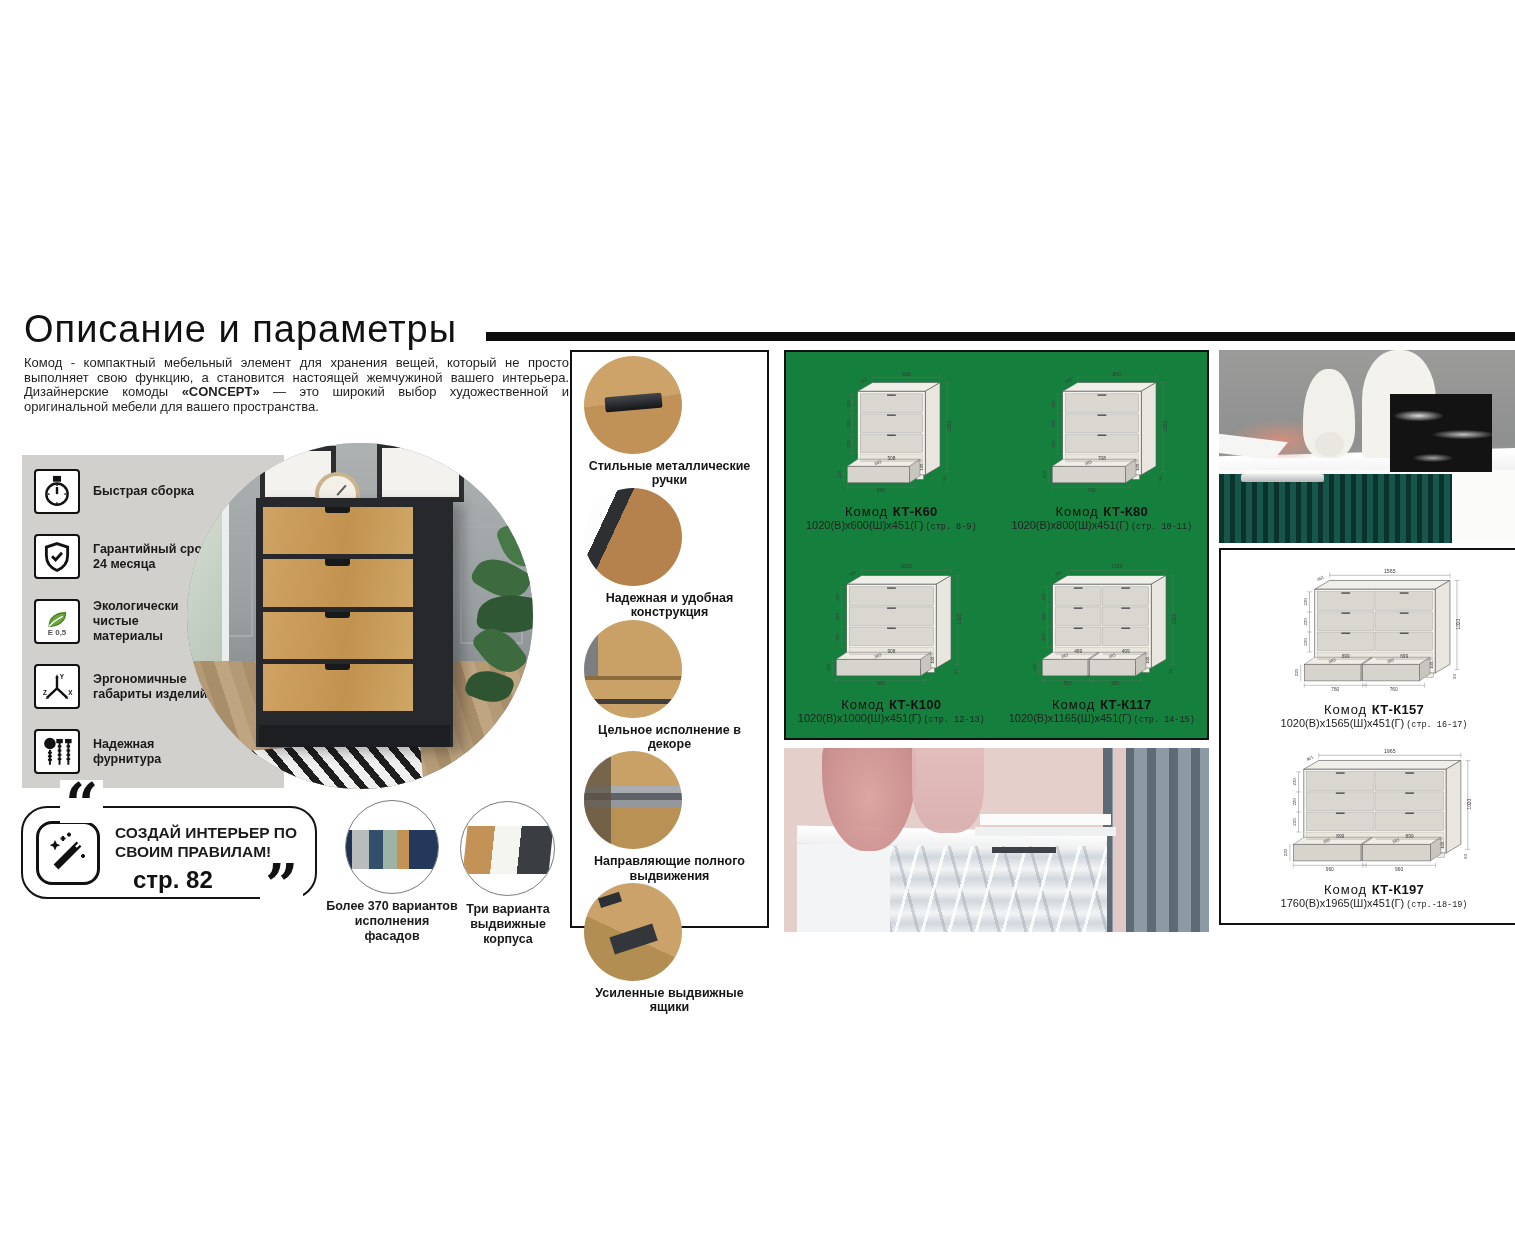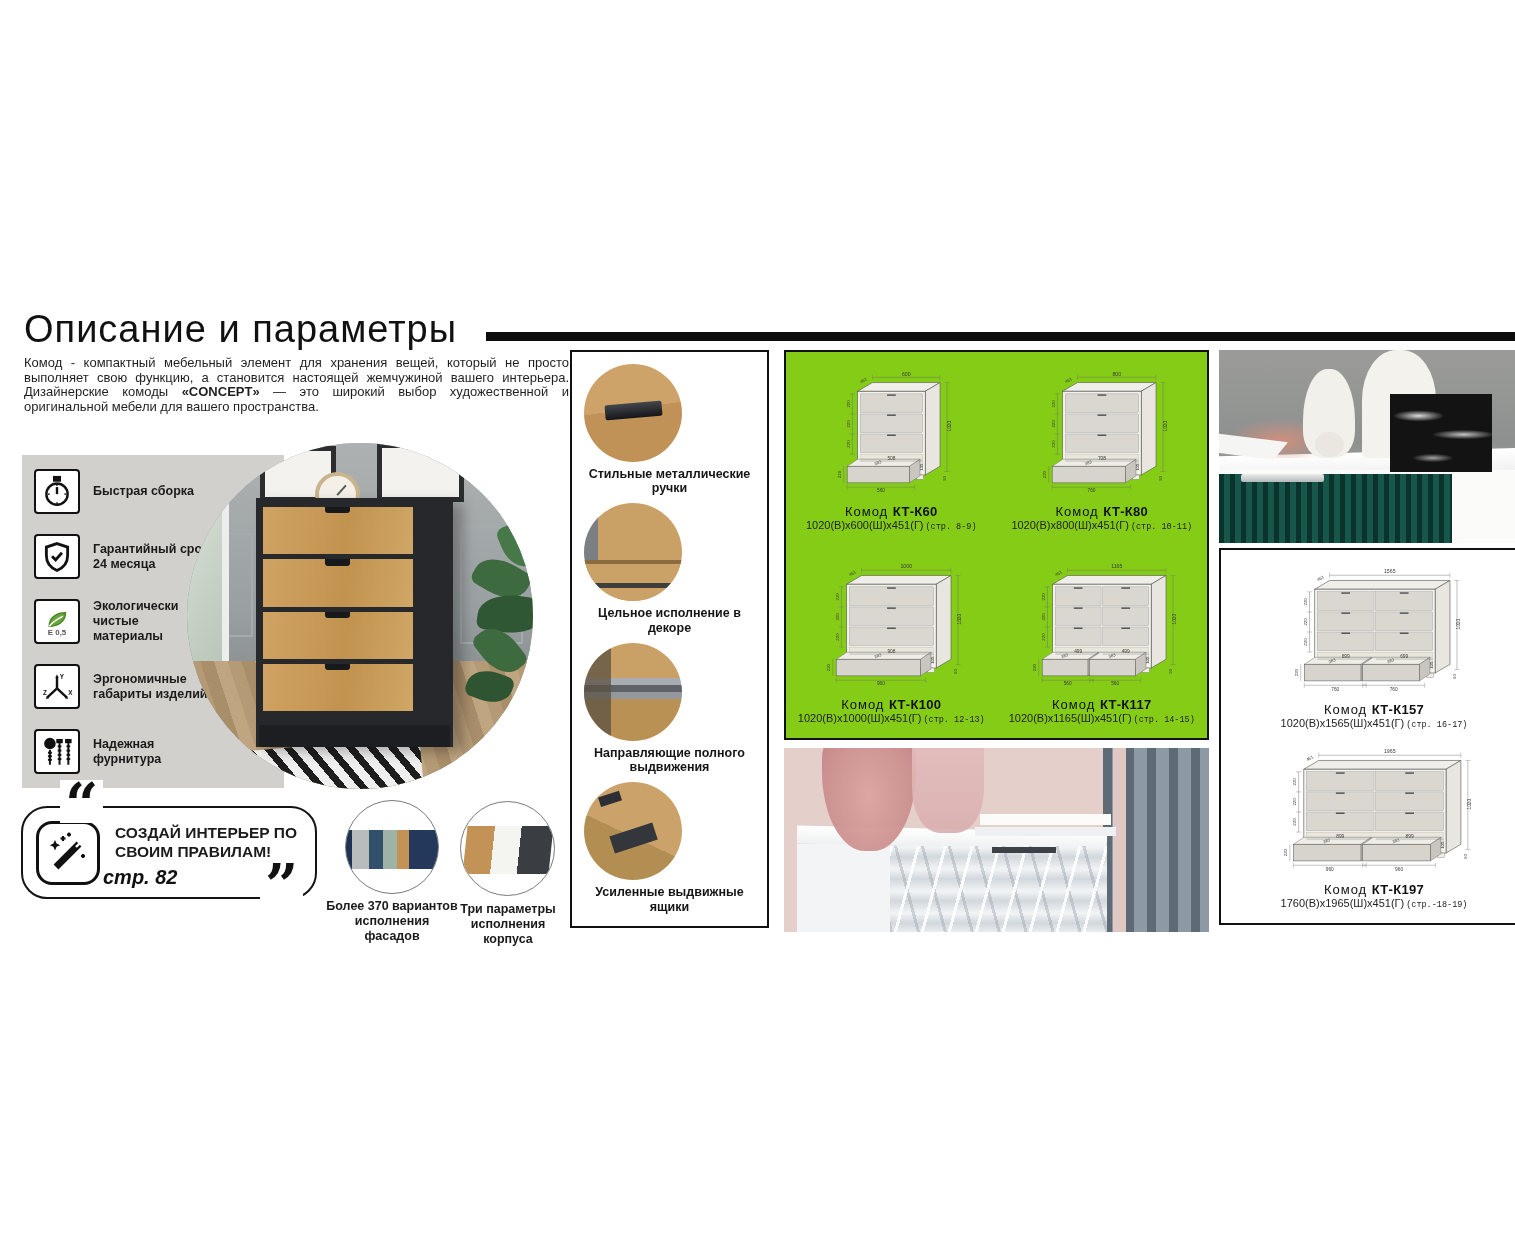--- a/index.html
+++ b/index.html
@@ -51,21 +51,21 @@
 
   
   .promo { position:absolute; left:7px; top:806px; width:296px; height:93px; border:2.5px solid #141414; border-radius:26px; background:#fff; z-index:1; }
   .quote { position:absolute; z-index:3; font-family:"DejaVu Serif", serif; font-weight:bold; font-size:58px; line-height:0.6; color:#111; background:#fff; padding:8px 5px 0 5px; }
   .q-open { left:46px; top:780px; }
   .q-close { left:246px; top:860px; }
   .promo-icon { position:absolute; left:13px; top:13px; width:64px; height:64px; border:3px solid #111; border-radius:16px;
                 display:flex; align-items:center; justify-content:center; background:#fff; }
   .promo-icon svg { width:48px; height:48px; }
   .promo-text { position:absolute; left:92px; top:15px; width:192px; font-size:15.5px; font-weight:bold; color:#1b1b1b; line-height:1.25; }
-  .promo-page { position:absolute; left:80px; top:58px; font-size:20px; font-weight:800; color:#111;font-style:italic; }
+  .promo-page { position:absolute; left:110px; top:58px; font-size:24px; font-weight:800; color:#111; }
 
   
   .variant-circle { position:absolute; border-radius:50%; border:1.5px solid #7a7a7a; overflow:hidden; background:#fff; }
   .vc1 { left:331px; top:800px; width:94px; height:94px; }
   .vc2 { left:446px; top:801px; width:95px; height:95px; }
   .vc1 .band { position:absolute; left:0; top:31%; width:100%; height:43%;
     background:linear-gradient(90deg,#1e3352 0 7%,#b9bcbd 7% 25%,#32506b 25% 40%,#9cb3a6 40% 55%,#c29257 55% 69%,#24385c 69% 100%); }
   .vc2 .band { position:absolute; left:4%; top:26%; width:92%; height:52%; transform:skewX(-6deg);
     background:linear-gradient(90deg,#c29257 0 32%,#f4f4f1 32% 63%,#3a3d41 63% 100%); }
   .variant-label { position:absolute; font-size:12.5px; font-weight:bold; color:#1a1a1a; text-align:center; line-height:1.2; }
@@ -85,21 +85,21 @@
   .art-decor { position:absolute; inset:0; background:linear-gradient(90deg,#7c7f82 0 14%,#c9a066 14% 100%); }
   .art-decor::after { content:''; position:absolute; left:0; top:58%; width:100%; height:42%;
       background:linear-gradient(180deg,#8b6c3e 0 10%,#caa267 10% 55%,#3f3e3c 55% 68%,#caa267 68% 100%); }
   .art-slides { position:absolute; inset:0; background:linear-gradient(180deg,#c9a066 0 36%,#a9acb0 36% 43%,#5f6266 43% 50%,#94979b 50% 57%,#b99154 57% 100%); }
   .art-slides::before { content:''; position:absolute; left:0; top:0; width:28%; height:100%; background:#5b5243; opacity:.75; }
   .art-bottom { position:absolute; inset:0; background:linear-gradient(205deg,#fdfdfd 0 12%,#cba269 12% 54%,#b28e52 54% 100%); }
   .art-bottom::after { content:''; position:absolute; left:28%; top:48%; width:46%; height:18%; background:#33363a; transform:rotate(-18deg); }
   .art-bottom::before { content:''; position:absolute; left:16%; top:12%; width:22%; height:10%; background:#2c2f33; transform:rotate(-18deg); }
 
   
-  .tech-left { position:absolute; left:770px; top:350px; width:425px; height:390px; border:2px solid #111; background:#84cc16;
+  .tech-left { position:absolute; left:770px; top:350px; width:425px; height:390px; border:2px solid #111; background:#15803d;
                display:grid; grid-template-columns:1fr 1fr; grid-template-rows:1fr 1fr; place-items:center; }
   .tech-right { position:absolute; left:1205px; top:548px; width:310px; height:377px; border:2px solid #111; background:#fff;
                 display:flex; flex-direction:column; justify-content:space-evenly; align-items:center; }
   .product { display:flex; flex-direction:column; align-items:center; }
   .pd-cap { font-size:13px; color:#111; letter-spacing:1px; margin-top:1px; }
   .pd-cap b { font-weight:800; letter-spacing:0.3px; }
   .pd-dims { font-size:11px; color:#222; }
   .pd-pages { font-size:8.5px; margin-left:2px;font-family:Liberation Mono, monospace; }
   svg text { font-family:"Liberation Sans", sans-serif; }
 
@@ -271,28 +271,34 @@
   <span class="quote q-open">“</span>
   <span class="quote q-close">”</span>
 
   <div class="variant-circle vc1">
       <div class="band"></div>
     </div>
   <div class="variant-label vl1">Более 370 вариантов исполнения фасадов</div>
   <div class="variant-circle vc2">
       <div class="band"></div>
     </div>
-  <div class="variant-label vl2">Три параметры исполнения корпуса</div>
+  <div class="variant-label vl2">Три варианта выдвижные корпуса</div>
 
   <div class="details-box">
     <div class="detail">
       <div class="d-circle">
           <div class="art-handle"></div>
         </div>
       <div class="d-label">Стильные металлические ручки</div>
+    </div>
+    <div class="detail">
+      <div class="d-circle">
+          <div class="art-corner"></div>
+        </div>
+      <div class="d-label">Надежная и удобная конструкция</div>
     </div>
     <div class="detail">
       <div class="d-circle">
           <div class="art-decor"></div>
         </div>
       <div class="d-label">Цельное исполнение в декоре</div>
     </div>
     <div class="detail">
       <div class="d-circle">
           <div class="art-slides"></div>

